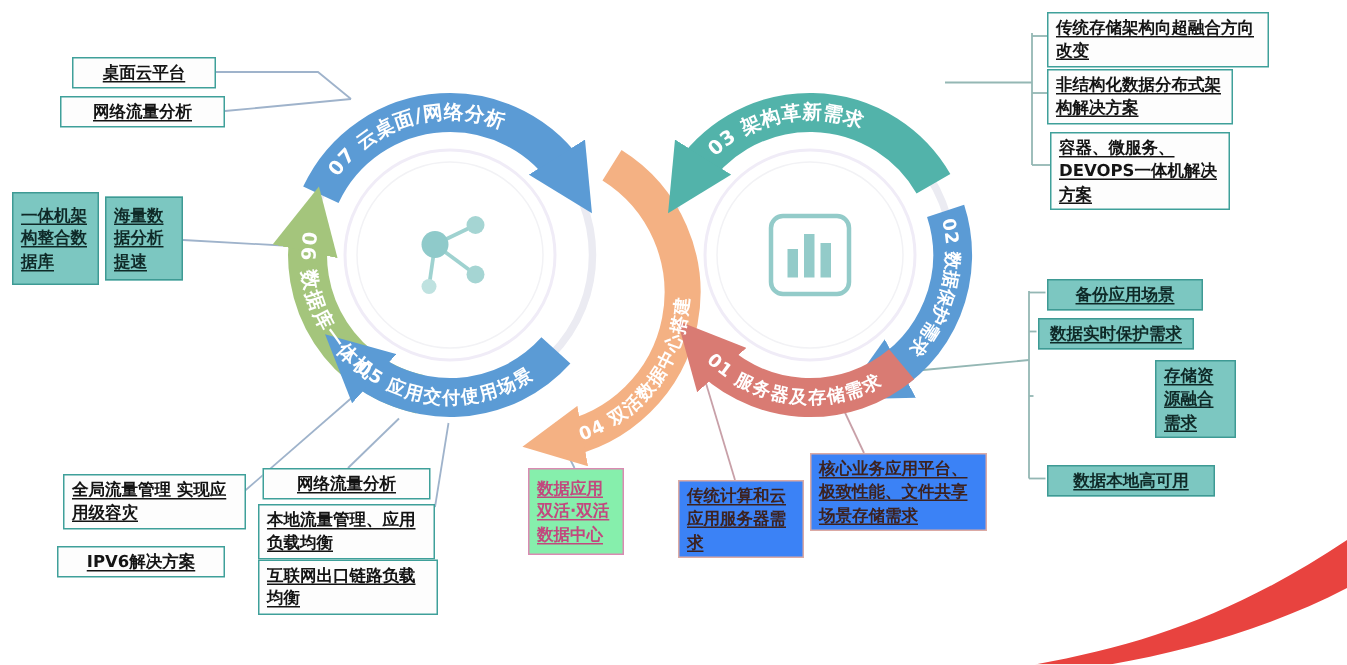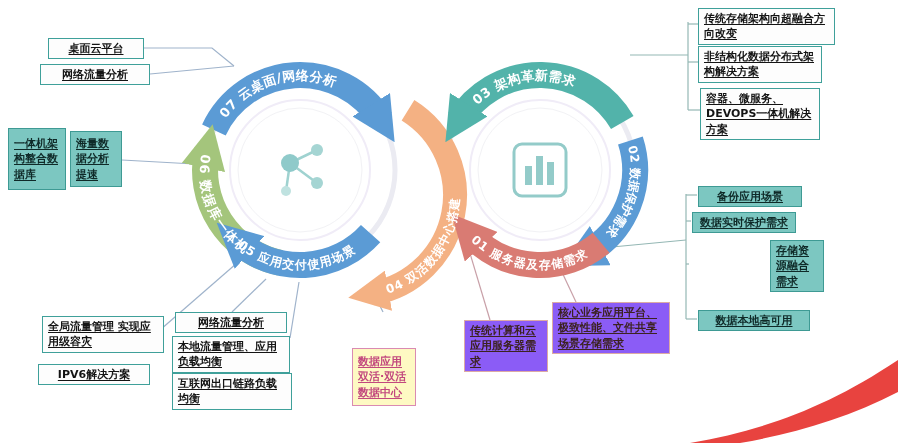--- a/index.html
+++ b/index.html
@@ -8,22 +8,22 @@
     font-family:"DejaVu Sans","Liberation Sans",sans-serif;
   }
   #stage svg{position:absolute;left:0;top:0;}
   .box{
     position:absolute;box-sizing:border-box;display:flex;align-items:center;justify-content:center;
     font-weight:bold;font-size:11px;line-height:1.4;padding:2px 5px;text-align:left;
   }
   .box span{text-decoration:underline;text-underline-offset:2px;}
   .outline{background:#fdfdfd;border:1.5px solid #3fa09a;color:#141414;}
   .filled{background:#7cc7c1;border:1px solid #3e9a94;color:#0f2a28;}
-  .pinkOutline{background:#fef9c3;border:1.5px solid #da8ab2;color:#c2487e;margin-top:36px;}
-  .pinkFilled{background:#8b5cf6;border:1px solid #dcaaa4;color:#3c2220;margin-left:12px;}
+  .pinkOutline{background:#86efac;border:1.5px solid #da8ab2;color:#c2487e;}
+  .pinkFilled{background:#3b82f6;border:1px solid #dcaaa4;color:#3c2220;}
   .arcText{font-weight:bold;font-size:13px;fill:#ffffff;letter-spacing:1px;}
   .arcTextSm{font-weight:bold;font-size:12px;fill:#ffffff;letter-spacing:0.5px;}
 </style>
 </head>
 <body>
 
 <div id="stage">
 
 <svg width="898" height="443" viewBox="0 0 898 443">
   <defs>
@@ -180,21 +180,21 @@
 <div class="box pinkOutline" style="left:352px;top:312px;width:64px;min-height:58px">
       <span>数据应用双活·双活数据中心</span>
     </div>
 <div class="box pinkFilled" style="left:452px;top:320px;width:84px;min-height:50px">
       <span>传统计算和云应用服务器需求</span>
     </div>
 <div class="box pinkFilled" style="left:540px;top:302px;width:118px;min-height:52px">
       <span>核心业务应用平台、极致性能、文件共享场景存储需求</span>
     </div>
 
-<div class="box outline" style="left:698px;top:8px;width:137px;min-height:32px">
+<div class="box outline" style="left:698px;top:8px;width:148px;min-height:32px">
       <span>传统存储架构向超融合方向改变</span>
     </div>
 <div class="box outline" style="left:698px;top:46px;width:124px;min-height:32px">
       <span>非结构化数据分布式架构解决方案</span>
     </div>
 <div class="box outline" style="left:700px;top:88px;width:120px;min-height:44px">
       <span>容器、微服务、DEVOPS一体机解决方案</span>
     </div>
 
 <div class="box filled" style="left:698px;top:186px;width:104px;min-height:19px">

